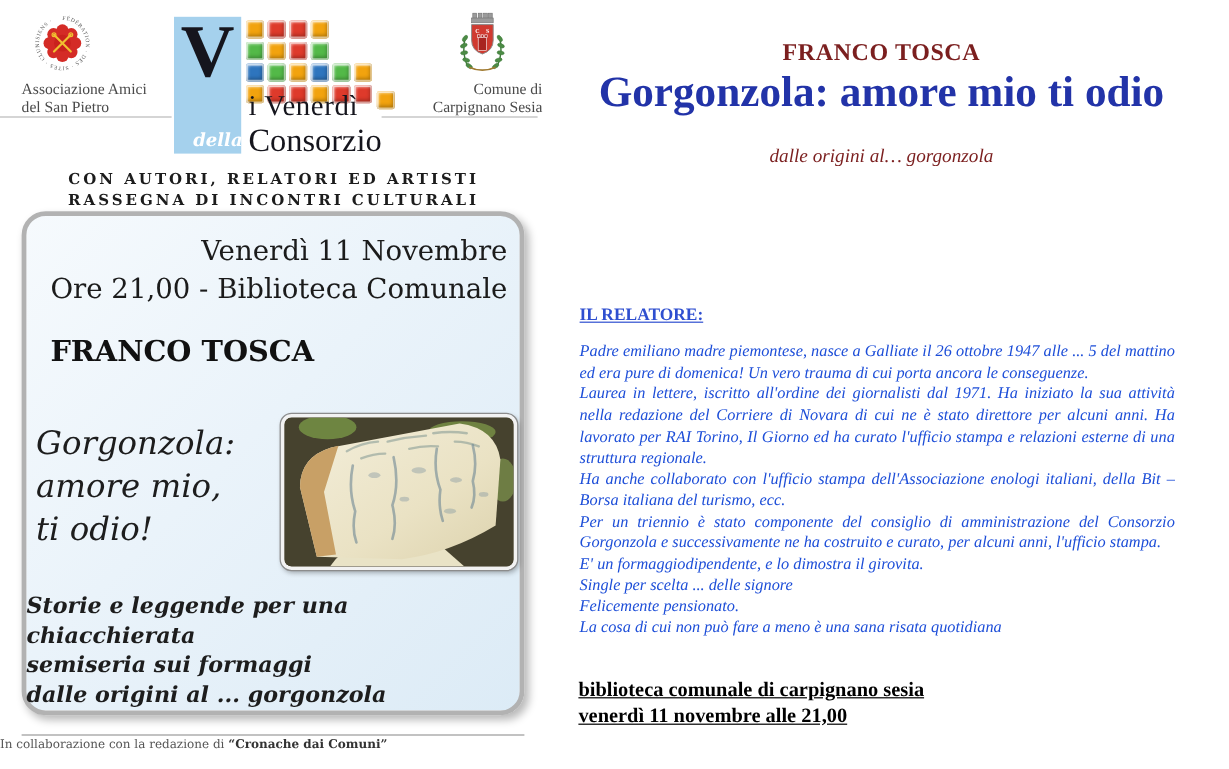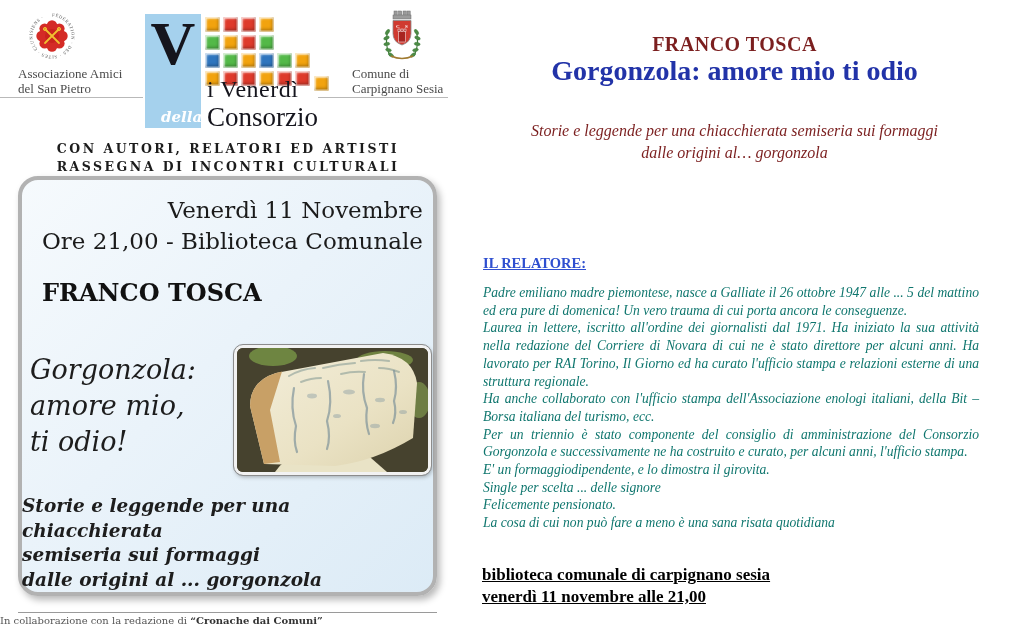--- a/index.html
+++ b/index.html
@@ -6,21 +6,21 @@
   html, body { width: 1024px; height: 641px; background: #fff; overflow: hidden; }
   .page { position: relative; width: 1024px; height: 641px; background: #fff;
           font-family: "Liberation Serif", serif; color: #111; }
 
   
   .poster { position: absolute; left: 0; top: 0; width: 460px; height: 641px; }
 
   .org-left { position: absolute; left: 18px; top: 12px; width: 130px; }
   .rosette { display: block; margin-left: 10px; }
   .org-caption { margin-top: 6px; font-size: 13px; color: #4a4a4a; line-height: 1.18; }
-  .org-right { position: absolute; left: 352px; top: 10px; width: 100px; text-align: left; }
+  .org-right { position: absolute; left: 352px; top: 10px; width: 100px; text-align: right; }
   .coa { display: block; margin: 0 auto; }
   .org-caption-r { margin-top: 4px; font-size: 13px; color: #4a4a4a; line-height: 1.18; }
 
   .divider-left  { position: absolute; left: 0;   top: 97px; width: 143px; height: 1px; background: #b9b9b9; }
   .divider-right { position: absolute; left: 318px; top: 97px; width: 130px; height: 1px; background: #b9b9b9; }
 
   .center-logo { position: absolute; left: 145px; top: 14px; width: 180px; height: 115px; }
   .v-rect { position: absolute; left: 0; top: 0; width: 56px; height: 114px; background: #a5d1ed; }
   .v-letter { position: absolute; left: 0; top: -6px; width: 56px; text-align: center;
               font-family: "Liberation Serif", serif; font-size: 62px; font-weight: bold; color: #15151d; }
@@ -64,27 +64,27 @@
   .collab-rule { position: absolute; left: 18px; top: 612px; width: 419px; height: 1px; background: #9a9a9a; }
   .collab { position: absolute; left: 0; top: 615px; width: 456px; 
             font-family: "DejaVu Serif", serif; font-size: 10px; color: #555; }
   .collab b { color: #333; }
 
   
   .detail { position: absolute; left: 482px; top: 0; width: 505px; height: 641px; }
   .d-speaker { position: absolute; top: 33px; width: 100%; text-align: center;
                font-weight: bold; font-size: 20px; color: #7b1f1f; letter-spacing: .5px; }
   .d-title { position: absolute; top: 55px; width: 100%; text-align: center;
-             font-weight: bold; font-size: 28px; color: #2233a8; }
+             font-weight: bold; font-size: 36px; color: #2233a8; }
   .d-subtitle { position: absolute; top: 120px; width: 100%; text-align: center;
                 font-style: italic; font-size: 16px; color: #7b1f1f; line-height: 1.35; }
   .d-heading { position: absolute; left: 1px; top: 255px;
                font-weight: bold; font-size: 14.5px; color: #2f4fd0; text-decoration: underline; }
   .d-bio { position: absolute; left: 1px; top: 284px; width: 496px;
-           font-style: italic; font-size: 13.6px; line-height: 17.7px; color: #0f766e; }
+           font-style: italic; font-size: 13.6px; line-height: 17.7px; color: #1d4ed8; }
   .d-bio p { text-align: justify; }
   .d-footer { position: absolute; top: 564px; width: 100%; 
               font-weight: bold; font-size: 17px; color: #000; line-height: 1.3; }
   .d-footer div { text-decoration: underline; }
 </style>
 </head>
 <body>
 
 <div class="page">
 
@@ -275,21 +275,20 @@
     <div class="collab-rule"></div>
     <div class="collab">
       <span>In collaborazione con la redazione di </span><b>“Cronache dai Comuni”</b>
     </div>
   </div>
 
   <div class="detail">
     <div class="d-speaker">FRANCO TOSCA</div>
     <div class="d-title">Gorgonzola: amore mio ti odio</div>
     <div class="d-subtitle">
-      <div>Storie e leggende per una chiacchierata semiseria sui formaggi</div>
       <div>dalle origini al… gorgonzola</div>
     </div>
     <div class="d-heading">IL RELATORE:</div>
     <div class="d-bio">
       <p>Padre emiliano madre piemontese, nasce a Galliate il 26 ottobre 1947 alle ... 5 del mattino ed era pure di domenica! Un vero trauma di cui porta ancora le conseguenze.</p>
       <p>Laurea in lettere, iscritto all'ordine dei giornalisti dal 1971. Ha iniziato la sua attività nella redazione del Corriere di Novara di cui ne è stato direttore per alcuni anni. Ha lavorato per RAI Torino, Il Giorno ed ha curato l'ufficio stampa e relazioni esterne di una struttura regionale.</p>
       <p>Ha anche collaborato con l'ufficio stampa dell'Associazione enologi italiani, della Bit – Borsa italiana del turismo, ecc.</p>
       <p>Per un triennio è stato componente del consiglio di amministrazione del Consorzio Gorgonzola e successivamente ne ha costruito e curato, per alcuni anni, l'ufficio stampa.</p>
       <p>E' un formaggiodipendente, e lo dimostra il girovita.</p>
       <p>Single per scelta ... delle signore</p>

